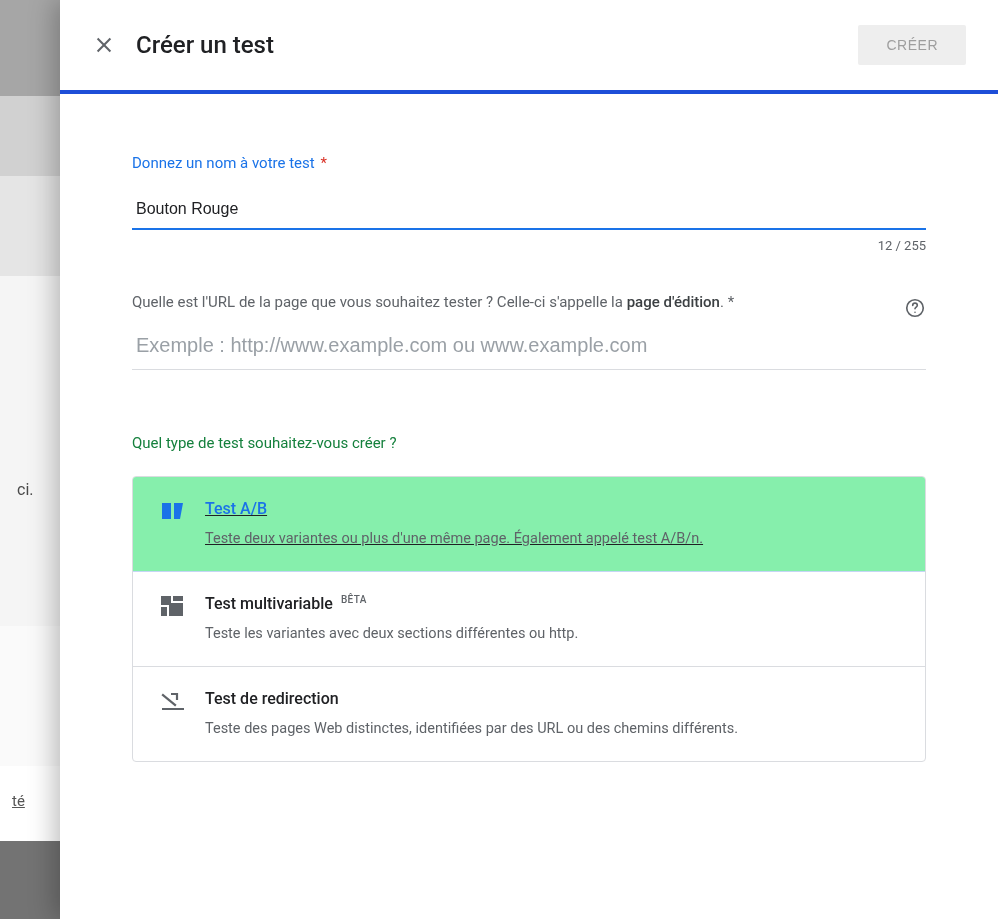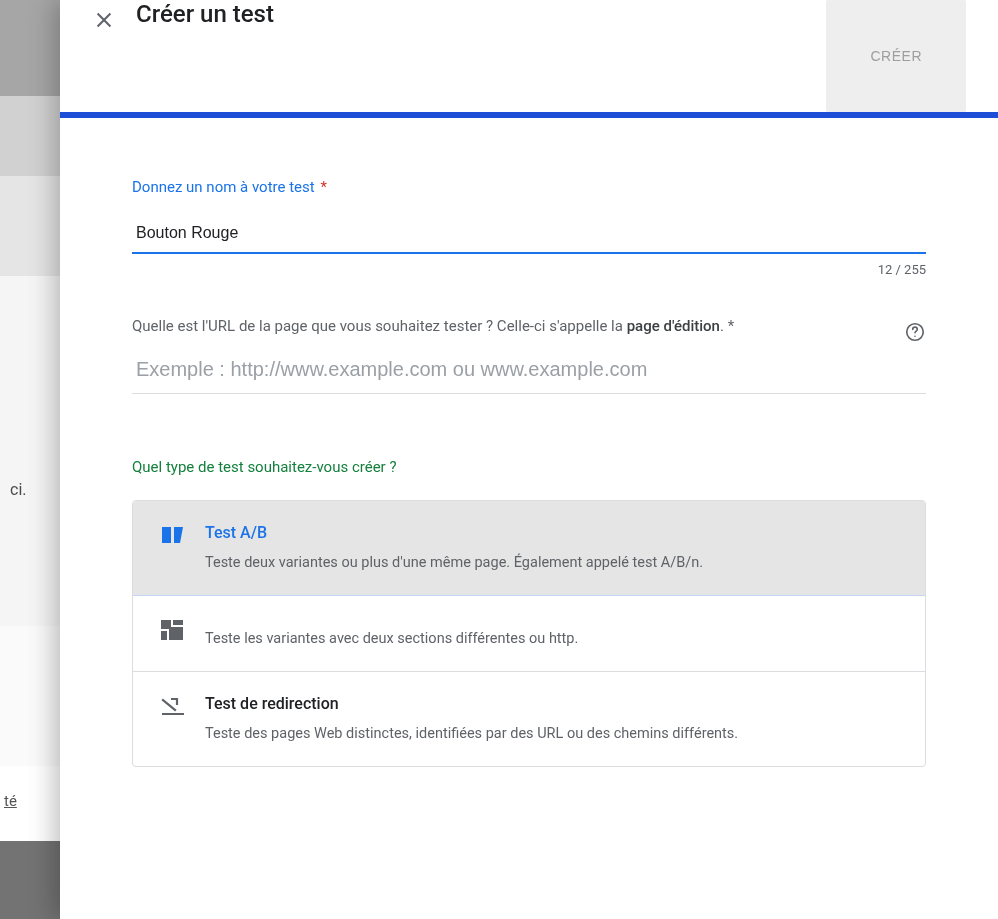--- a/index.html
+++ b/index.html
@@ -19,36 +19,37 @@
     background: #fff;
   }
   .bg .stripe { position: absolute; left: 0; width: 60px; }
   .bg .s1 { top: 0; height: 96px; background: rgba(0,0,0,0.35); }
   .bg .s2 { top: 96px; height: 80px; background: rgba(0,0,0,0.18); }
   .bg .s3 { top: 176px; height: 100px; background: rgba(0,0,0,0.10); }
   .bg .s4 { top: 276px; height: 350px; background: rgba(0,0,0,0.04); }
   .bg .s5 { top: 626px; height: 140px; background: rgba(0,0,0,0.02); }
   .bg .s6 { top: 766px; height: 75px; background: rgba(0,0,0,0.0); }
   .bg .s7 { top: 841px; height: 78px; background: rgba(0,0,0,0.55); }
-  .bg .txt1 { position: absolute; left: 10px; top: 480px; font-size: 16px; color: #4a4a4a; }
-  .bg .txt2 { position: absolute; left: 4px; top: 792px; font-size: 15px; color: #555; text-decoration: underline; }
+  .bg .txt1 { position: absolute; left: 17px; top: 480px; font-size: 16px; color: #4a4a4a; }
+  .bg .txt2 { position: absolute; left: 12px; top: 792px; font-size: 15px; color: #555; text-decoration: underline; }
 
   
   .panel {
     position: absolute;
     left: 60px; top: 0; right: 0; bottom: 0;
     background: #fff;
     box-shadow: -6px 0 24px rgba(0,0,0,0.25);
     display: flex;
     flex-direction: column;
   }
   .panel-header {
-    height: 118px;
-    border-bottom: 6px solid #1d4ed8;
-    display: flex;
+    height: 94px;
+    border-bottom: 4px solid #1d4ed8;
+    display: flex;
+    align-items: center;
     padding: 0 32px 0 24px;
   }
   .close-btn {
     width: 40px; height: 40px;
     display: flex; align-items: center; justify-content: center;
     cursor: pointer;
     color: #5f6368;
     border-radius: 50%;
   }
   .panel-title {
@@ -57,21 +58,21 @@
     color: #202124;
     margin-left: 12px;
     flex: 1;
   }
   .create-btn {
     background: #eeeeee;
     color: #9e9e9e;
     font-size: 14px;
     font-weight: 500;
     letter-spacing: 0.5px;
-    padding: 12px 44px;
+    padding: 12px 28px;
     border: none;
     border-radius: 2px;
     cursor: pointer;
   }
 
   .panel-body {
     padding: 60px 72px 40px 72px;
     overflow: auto;
     flex: 1;
   }
@@ -134,21 +135,21 @@
   .type-label { font-size: 15px; color: #15803d; margin-bottom: 24px; }
   .type-list { border: 1px solid #dadce0; border-radius: 4px; overflow: hidden; }
   .type-item {
     display: flex;
     align-items: flex-start;
     padding: 22px 24px 22px 28px;
     border-top: 1px solid #dadce0;
     cursor: pointer;
   }
   .type-item:first-child { border-top: none; }
-  .type-item.selected { background: #e5e5e5; border: 1px solid #c5d6f5; margin: -1px; position: relative; z-index: 1; }
+  .type-item.selected { background: #86efac; border: 1px solid #c5d6f5; margin: -1px; position: relative; z-index: 1; text-decoration: underline; }
   .type-icon {
     width: 44px;
     flex-shrink: 0;
     display: flex;
     align-items: center;
     justify-content: flex-start;
     color: #5f6368;
     padding-top: 2px;
   }
   .type-item.selected .type-icon { color: #1a73e8; }
@@ -249,20 +250,24 @@
         <div class="type-item">
           <div class="type-icon">
             <svg width="22" height="20" viewBox="0 0 22 20">
               <rect x="0" y="0" width="10" height="9" fill="currentColor"></rect>
               <rect x="12" y="0" width="10" height="5" fill="currentColor"></rect>
               <rect x="0" y="11" width="6" height="9" fill="currentColor"></rect>
               <rect x="8" y="7" width="14" height="13" fill="currentColor"></rect>
             </svg>
           </div>
           <div class="type-text">
+            <div class="type-title">
+              <span>Test multivariable</span>
+              <span class="badge">BÊTA</span>
+            </div>
             <div class="type-desc">Teste les variantes avec deux sections différentes ou http.</div>
           </div>
         </div>
 
         <div class="type-item">
           <div class="type-icon">
             <svg width="24" height="20" viewBox="0 0 24 20" fill="none" stroke="currentColor" stroke-width="2.2">
               <path d="M2 4 L14 14" stroke-linecap="square"></path>
               <path d="M10 3 L16 3 L16 9" fill="none"></path>
               <line x1="1" y1="18" x2="23" y2="18"></line>

